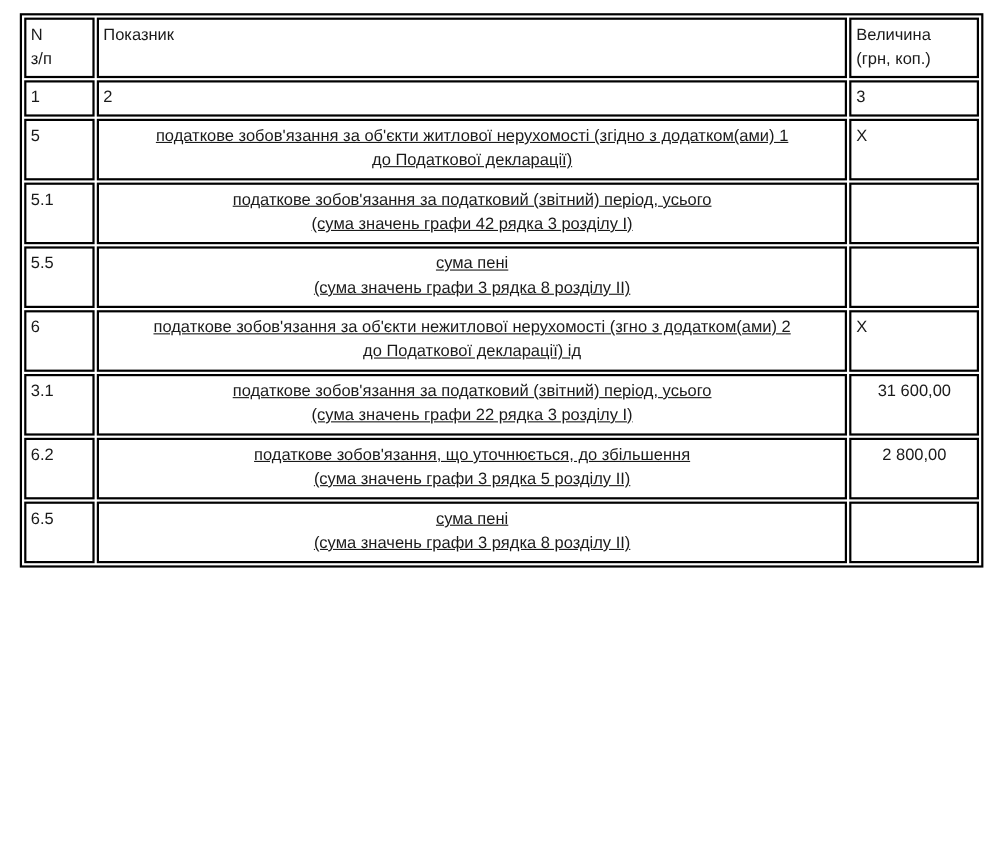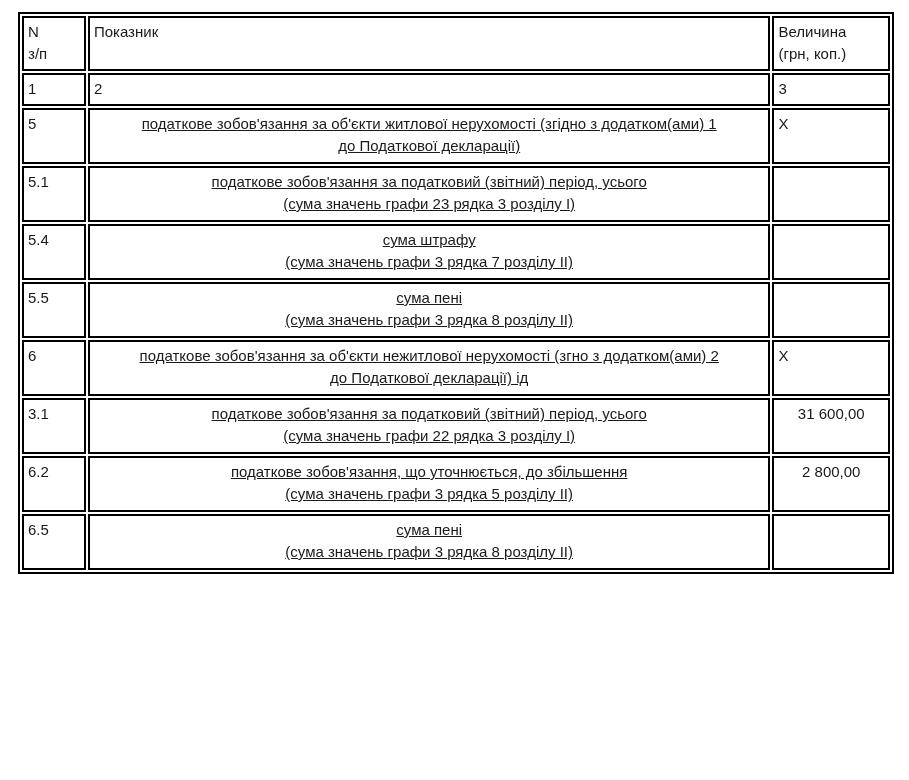--- a/index.html
+++ b/index.html
@@ -80,39 +80,29 @@
     </td>
     <td>
       <span>Х</span>
     </td>
   </tr>
 
   <tr class="row-data">
     <td><span>5.1</span></td>
     <td class="ind-center">
       <span class="line">податкове зобов'язання за податковий (звітний) період, усього</span>
-      <span class="line">(сума значень графи 23 рядка 3 розділу I)</span>
+      <span class="line">(сума значень графи 42 рядка 3 розділу I)</span>
     </td>
     <td>
       <span></span>
     </td>
   </tr>
 
 
 
-  <tr class="row-data">
-    <td><span>5.4</span></td>
-    <td class="ind-center">
-      <span class="line">сума штрафу</span>
-      <span class="line">(сума значень графи 3 рядка 7 розділу II)</span>
-    </td>
-    <td>
-      <span></span>
-    </td>
-  </tr>
 
   <tr class="row-data">
     <td><span>5.5</span></td>
     <td class="ind-center">
       <span class="line">сума пені</span>
       <span class="line">(сума значень графи 3 рядка 8 розділу II)</span>
     </td>
     <td>
       <span></span>
     </td>

